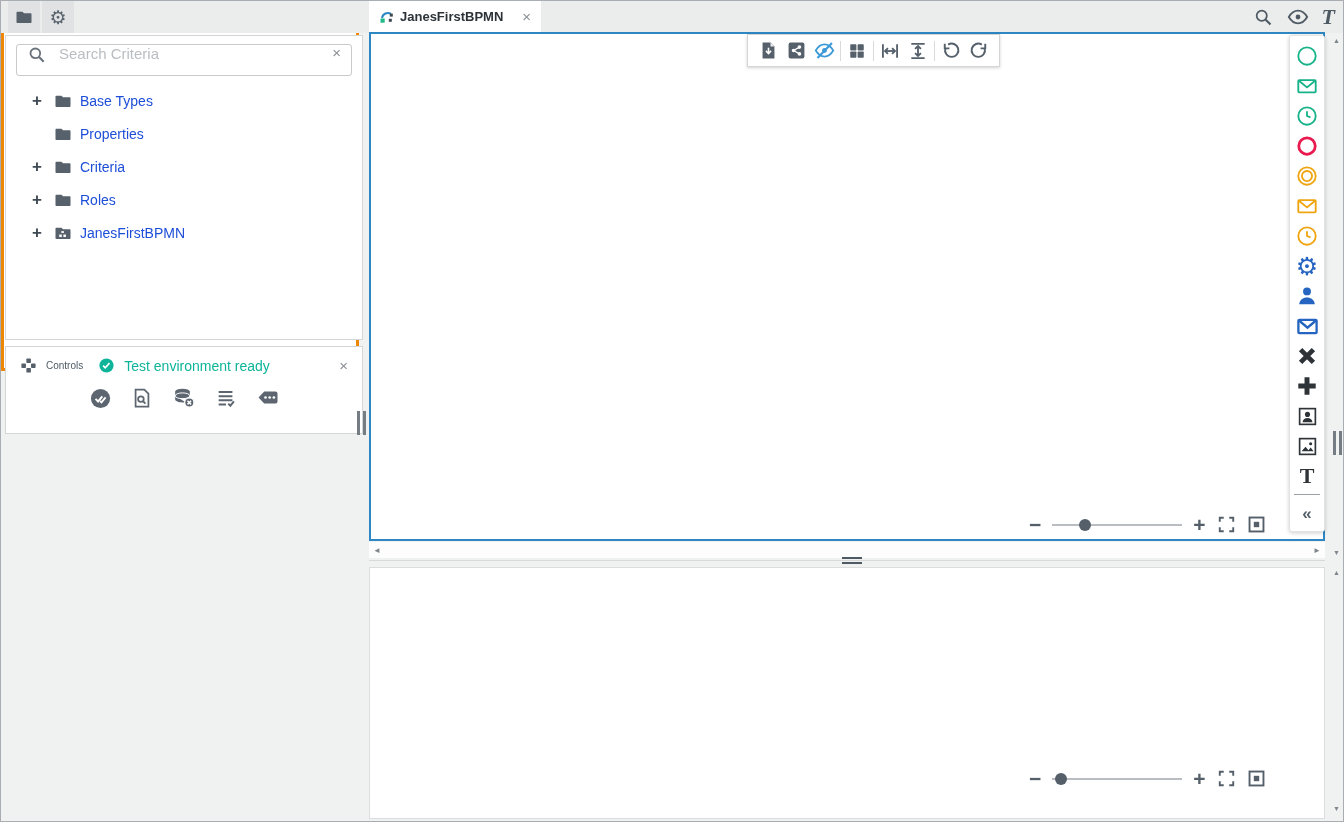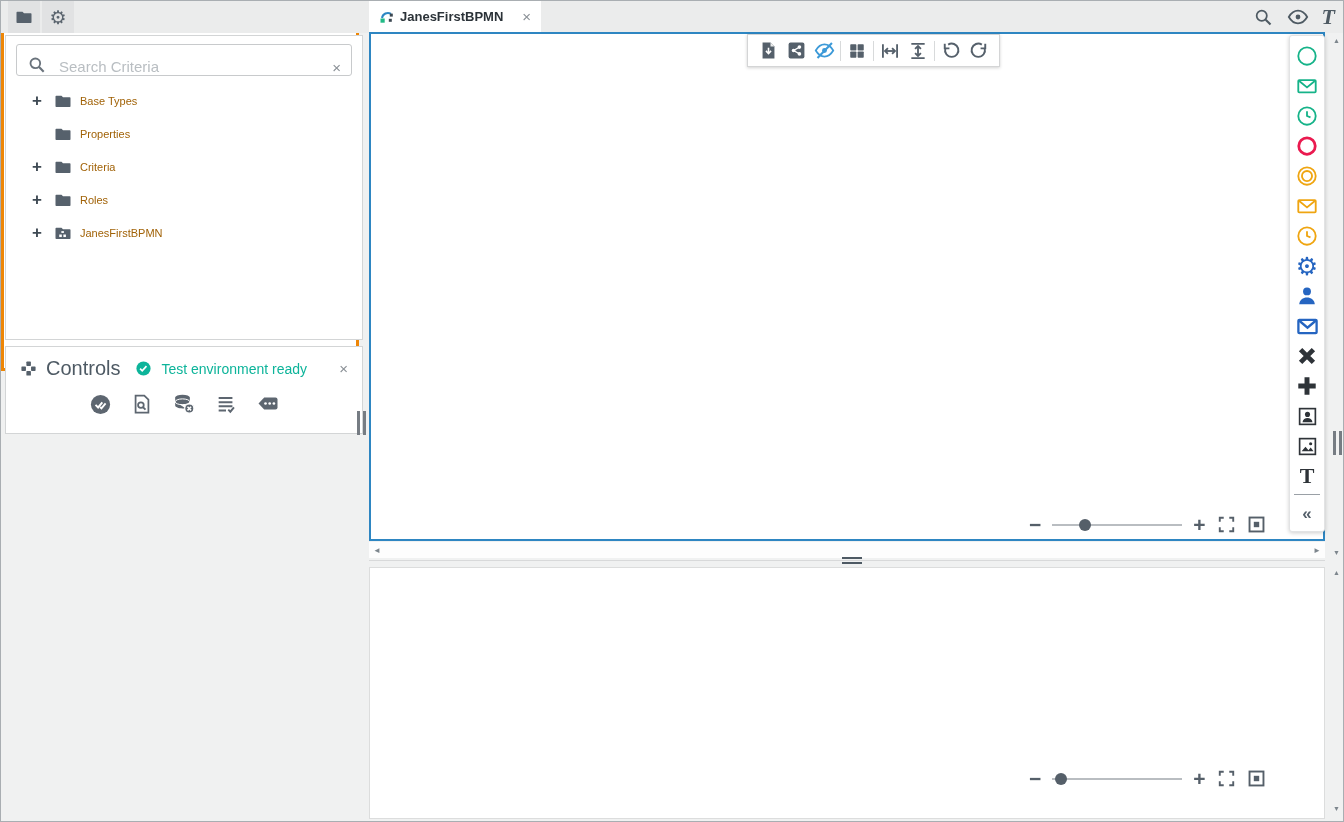--- a/index.html
+++ b/index.html
@@ -24,31 +24,31 @@
   .t-glyph { font-family:"Liberation Serif", serif; font-style:italic; font-weight:700; font-size:22px; color:#4e5a63; line-height:1; }
 
   
   .doctab { position:absolute; left:368px; top:0; width:172px; height:31px; background:#ffffff; display:flex; align-items:center; gap:7px; padding:0 10px; cursor:pointer; }
   .doctab .lbl { font-size:13px; font-weight:700; color:#2b3238; }
   .closex { color:#8a9096; font-size:15px; line-height:1; cursor:pointer; font-weight:400; }
 
   
   .panel { position:absolute; background:#fff; border:1px solid #d3d5d6; }
   .explorer { left:4px; top:34px; width:358px; height:305px; }
-  .searchbox { margin:8px 10px; height:32px; border:1px solid #c8cacc; border-radius:3px; display:flex; align-items:flex-end; padding:0 10px; gap:12px; background:#fff; }
+  .searchbox { margin:8px 10px; height:32px; border:1px solid #c8cacc; border-radius:3px; display:flex; align-items:flex-start; padding:0 10px; gap:12px; background:#fff; }
   .searchbox input { flex:1; border:none; outline:none; font-size:15px; color:#454f59; font-family:"Liberation Sans",sans-serif; background:transparent; }
   .searchbox input::placeholder { color:#b9bec2; }
   .tree { margin-top:4px; }
   .trow { height:33px; display:flex; align-items:center; cursor:pointer; }
   .expander { width:22px; margin-left:26px; font-size:17px; font-weight:700; color:#3f4a54; text-align:left; }
-  .trow .lbl { font-size:11px; color:#a16207; margin-left:8px; }
+  .trow .lbl { font-size:14px; color:#1d4ed8; margin-left:8px; }
 
   .controls { left:4px; top:345px; width:358px; height:88px; }
   .cp-head { display:flex; align-items:center; gap:9px; padding:10px 14px 0 14px; }
-  .cp-title { font-size:20px; color:#4e5a64; }
+  .cp-title { font-size:10px; color:#4e5a64; }
   .cp-status { font-size:14px; color:#0db49a; }
   .cp-head .closex { margin-left:auto; }
   .cp-icons { display:flex; justify-content:center; gap:19px; margin-top:12px; color:#5d6670; }
   .cp-icons .ico { cursor:pointer; }
 
   .attrs { left:2px; top:446px; width:358px; height:370px; border:3px solid #ee8606; background:#fff; }
   .attr-tabs { display:flex; align-items:center; padding:10px 12px 0 12px; gap:7px; }
   .attr-tab-label { font-size:14px; font-weight:700; color:#4e5a64; }
   .val-tab-label { font-size:14px; color:#8a9197; }
   .tab-underline { height:2px; background:#1e88e5; margin:7px 0 0 12px; width:168px; }

